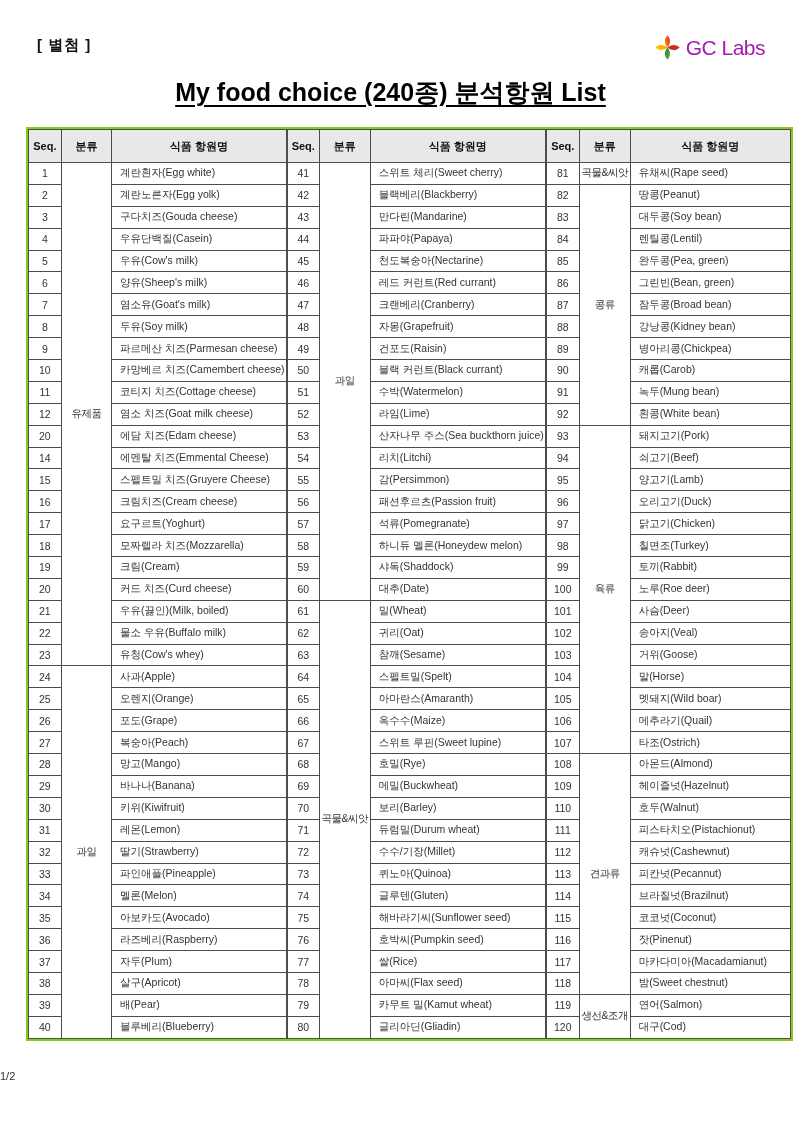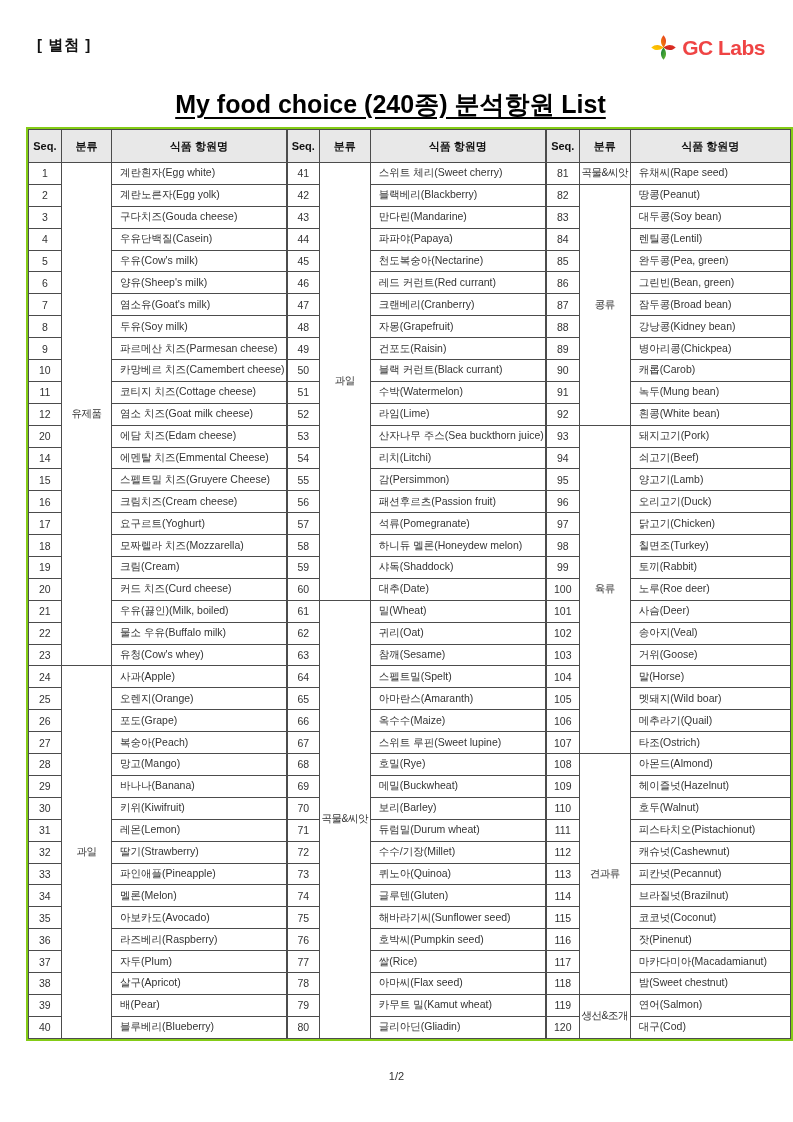--- a/index.html
+++ b/index.html
@@ -15,26 +15,26 @@
   .attachment {
     position: absolute; left: 37px; top: 36px;
     font-size: 15px; font-weight: bold; color: #111;
     letter-spacing: 1px;
   }
   .logo {
     position: absolute; right: 28px; top: 34px;
     display: flex; align-items: center; gap: 5px;
   }
   .logo-text {
-    color: #ef4444; font-weight: bold; font-size: 21px;
+    color: #a21caf; font-weight: normal; font-size: 21px;
     letter-spacing: -0.5px;
   }
   .title {
     position: absolute; top: 72px; left: 0; right: 12px;
-    margin: 16px; text-align: center;
+    margin: 4px; text-align: center;
     font-size: 25px; font-weight: bold; color: #000;
     text-decoration: underline;
     text-underline-offset: 4px;
   }
   .table-wrap {
     position: absolute; left: 26px; top: 127px;
     display: flex;
     border: 2px solid #84cc16;
   }
   table.grid {
@@ -60,21 +60,21 @@
     background: #fff;
   }
   td.seq  { width: 33px; text-align: center; }
   th.seq  { width: 33px; }
   td.cat  { width: 51px; text-align: center; font-size: 10px; white-space: nowrap; letter-spacing: -0.5px; }
   th.cat  { width: 51px; }
   td.name { width: 161px; text-align: left; padding-left: 8px; white-space: nowrap; }
   th.name { width: 161px; }
   .footer {
     position: absolute; left: 0; right: 0; top: 1070px;
-    text-align: center; font-size: 11px; color: #333;
+    font-size: 11px; color: #333;
   }
 </style>
 </head>
 <body>
 
 <div class="attachment">[ 별첨 ]</div>
 
 <div class="logo">
   <svg width="27" height="27" viewBox="0 0 32 32" aria-hidden="true">
     <defs>

